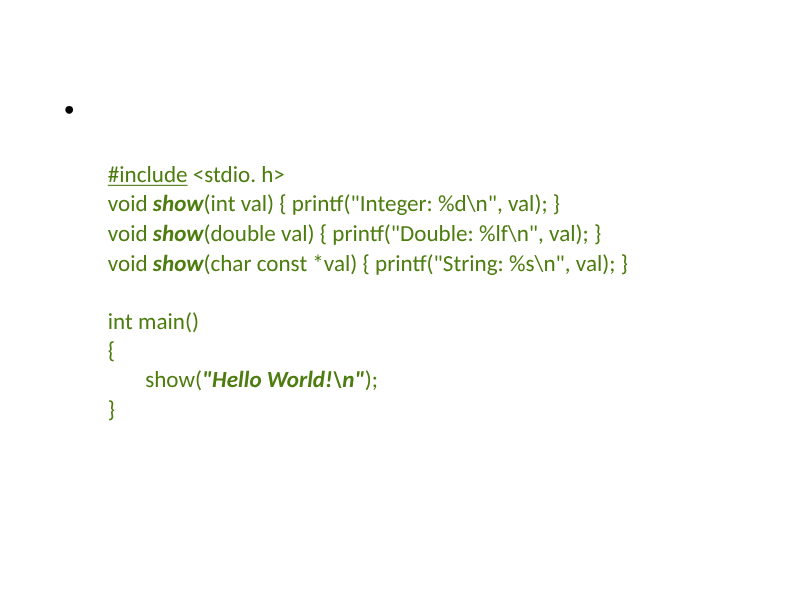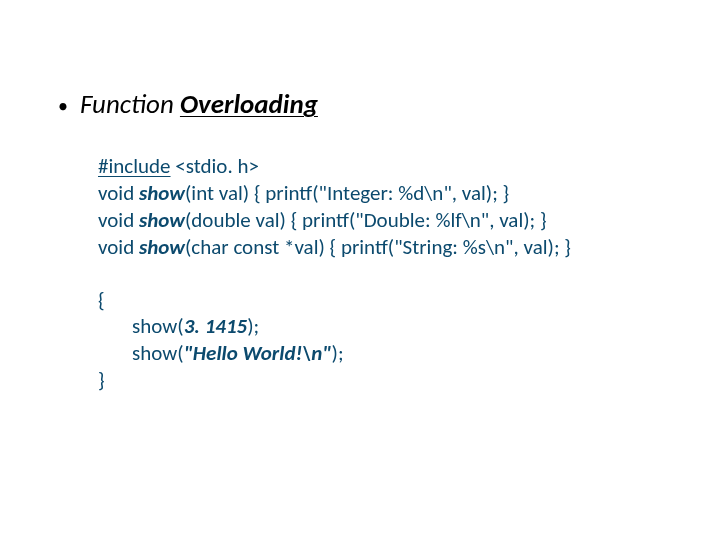--- a/index.html
+++ b/index.html
@@ -38,21 +38,21 @@
     font-weight: 700;
     text-decoration: underline;
     text-decoration-thickness: 1px;
     text-underline-offset: 3px;
   }
   .code-block {
     margin-top: 34px;
     margin-left: 40px;
     font-size: 21px;
     line-height: 1.28;
-    color: #0c4a6e;
+    color: #4d7c0f;
     font-family: Calibri, "Segoe UI", Arial, sans-serif;
   }
   .code-block .blank {
     height: 26px;
   }
   .code-block .indent {
     padding-left: 34px;
   }
   .b { font-weight: 700; font-style: italic; }
   .ulc {
@@ -61,32 +61,29 @@
     text-underline-offset: 3px;
   }
 </style>
 </head>
 <body>
 
 <div class="slide">
 
   <div class="bullet-line">
     <div class="bullet-dot">•</div>
-    <div class="bullet-text">
-      <span class="kw">Function</span><span> </span><span class="ul">Overloading</span>
-    </div>
   </div>
 
   <div class="code-block">
     <div><span class="ulc">#include</span><span> &lt;stdio. h&gt;</span></div>
     <div><span>void </span><span class="b">show</span><span>(int val) { printf("Integer: %d\n", val); }</span></div>
     <div><span>void </span><span class="b">show</span><span>(double val) { printf("Double: %lf\n", val); }</span></div>
     <div><span>void </span><span class="b">show</span><span>(char const *val) { printf("String: %s\n", val); }</span></div>
 
     <div class="blank"></div>
 
+    <div>int main()</div>
     <div>{</div>
-    <div class="indent"><span>show(</span><span class="b">3. 1415</span><span>);</span></div>
     <div class="indent"><span>show(</span><span class="b">"Hello World!\n"</span><span>);</span></div>
     <div>}</div>
   </div>
 
 </div>
 
 </body></html>

